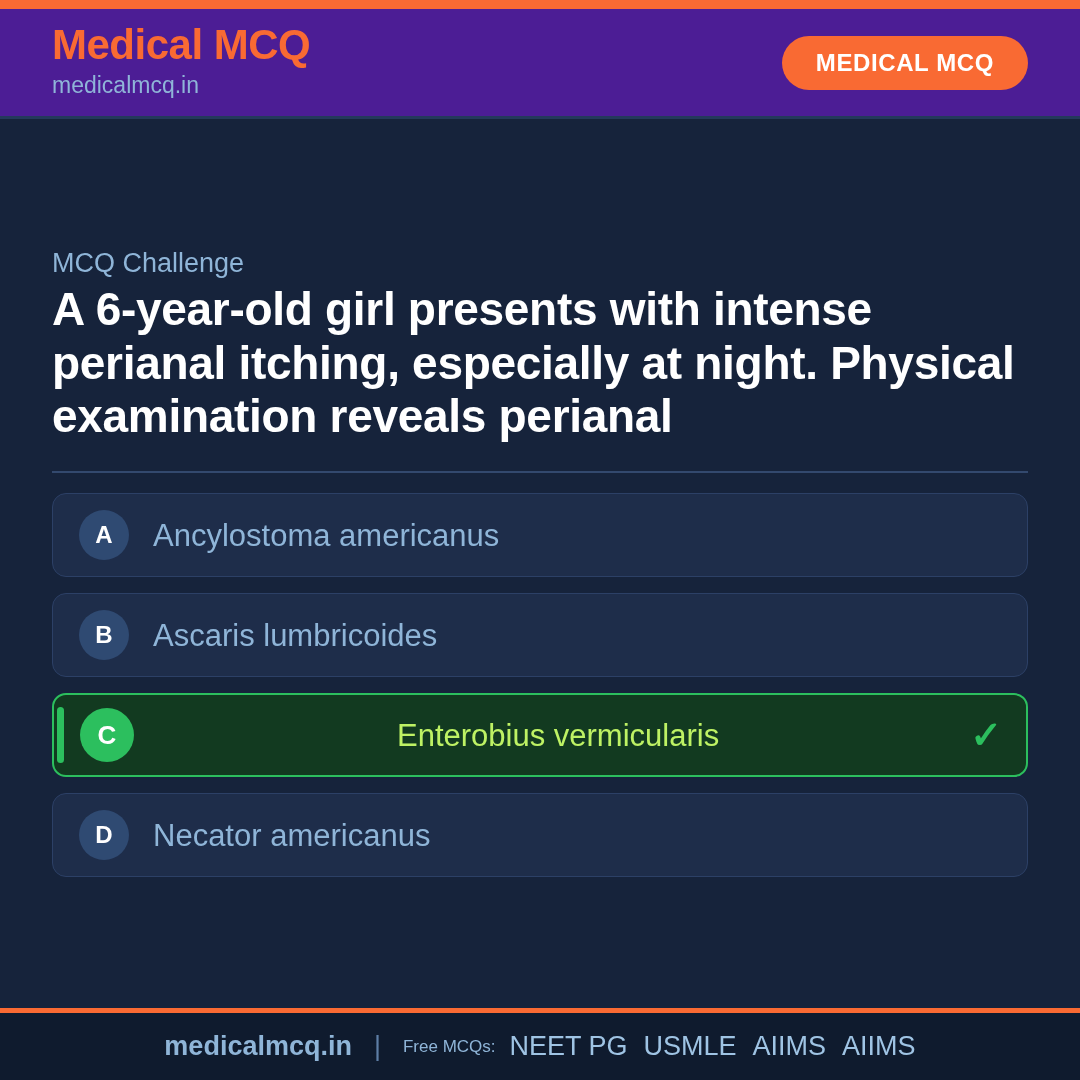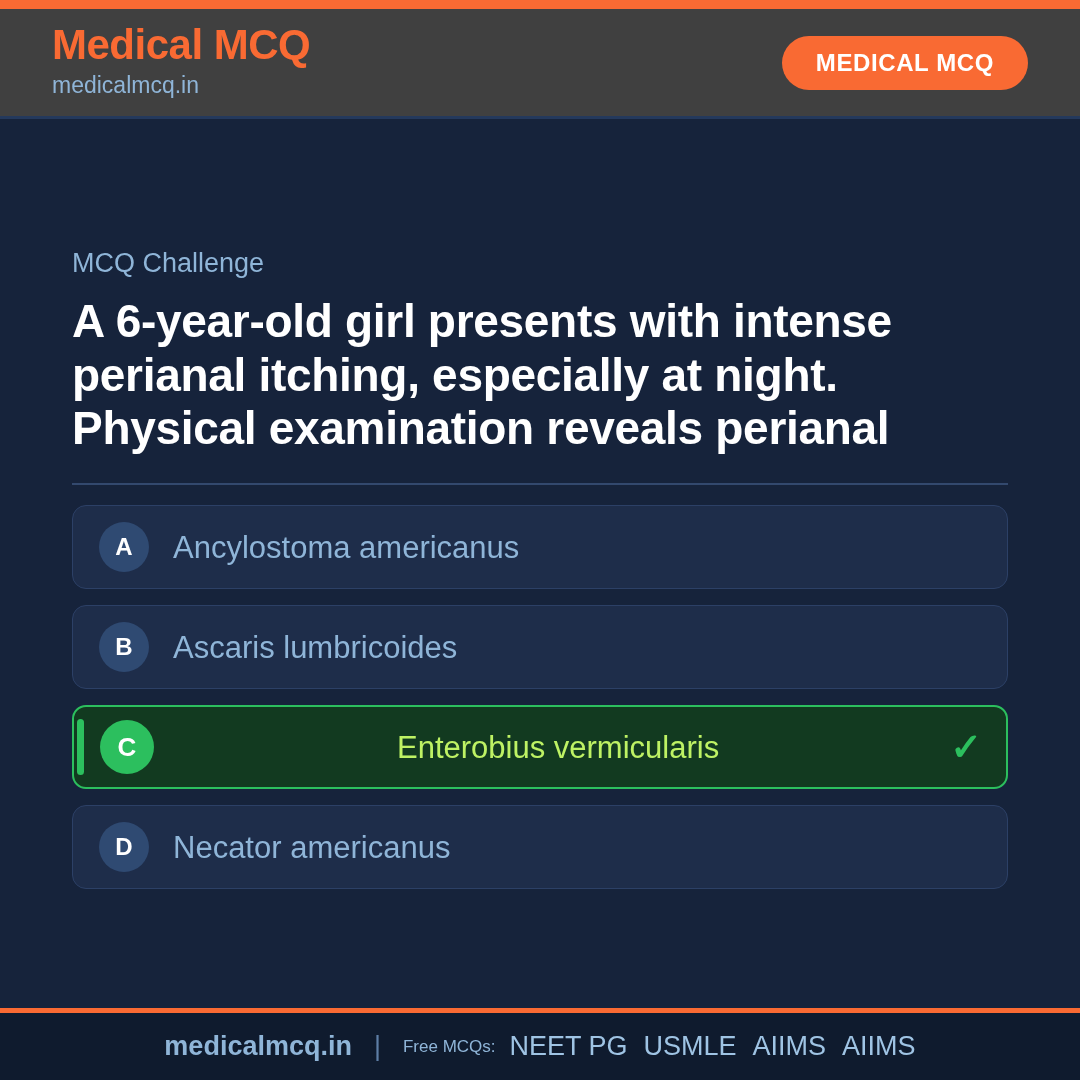--- a/index.html
+++ b/index.html
@@ -27,21 +27,21 @@
     height: 9px;
     width: 100%;
     background: #f96a33;
     flex: none;
   }
 
   
   .header {
     flex: none;
     height: 110px;
-    background: #404040;
+    background: #4c1d95;
     border-bottom: 3px solid #24395c;
     box-sizing: border-box;
     display: flex;
     align-items: center;
     justify-content: space-between;
     padding: 0 52px;
   }
   .brand {
     display: flex;
     flex-direction: column;
@@ -67,37 +67,37 @@
     font-weight: bold;
     letter-spacing: 0.6px;
     padding: 13px 34px;
     border-radius: 40px;
     white-space: nowrap;
   }
 
   
   .content {
     flex: 1 1 auto;
-    padding: 0 72px;
+    padding: 0 52px;
     display: flex;
     flex-direction: column;
     min-height: 0;
   }
   .eyebrow {
     color: #8fb5d8;
     font-size: 27px;
     margin-top: 128px;
     line-height: 1.2;
   }
   .question {
     color: #ffffff;
     font-size: 46px;
     font-weight: bold;
     line-height: 1.16;
-    margin-top: 16px;
+    margin-top: 4px;
     letter-spacing: -0.3px;
   }
   .divider {
     height: 2px;
     background: #33496e;
     margin-top: 28px;
     margin-bottom: 20px;
   }
 
   

